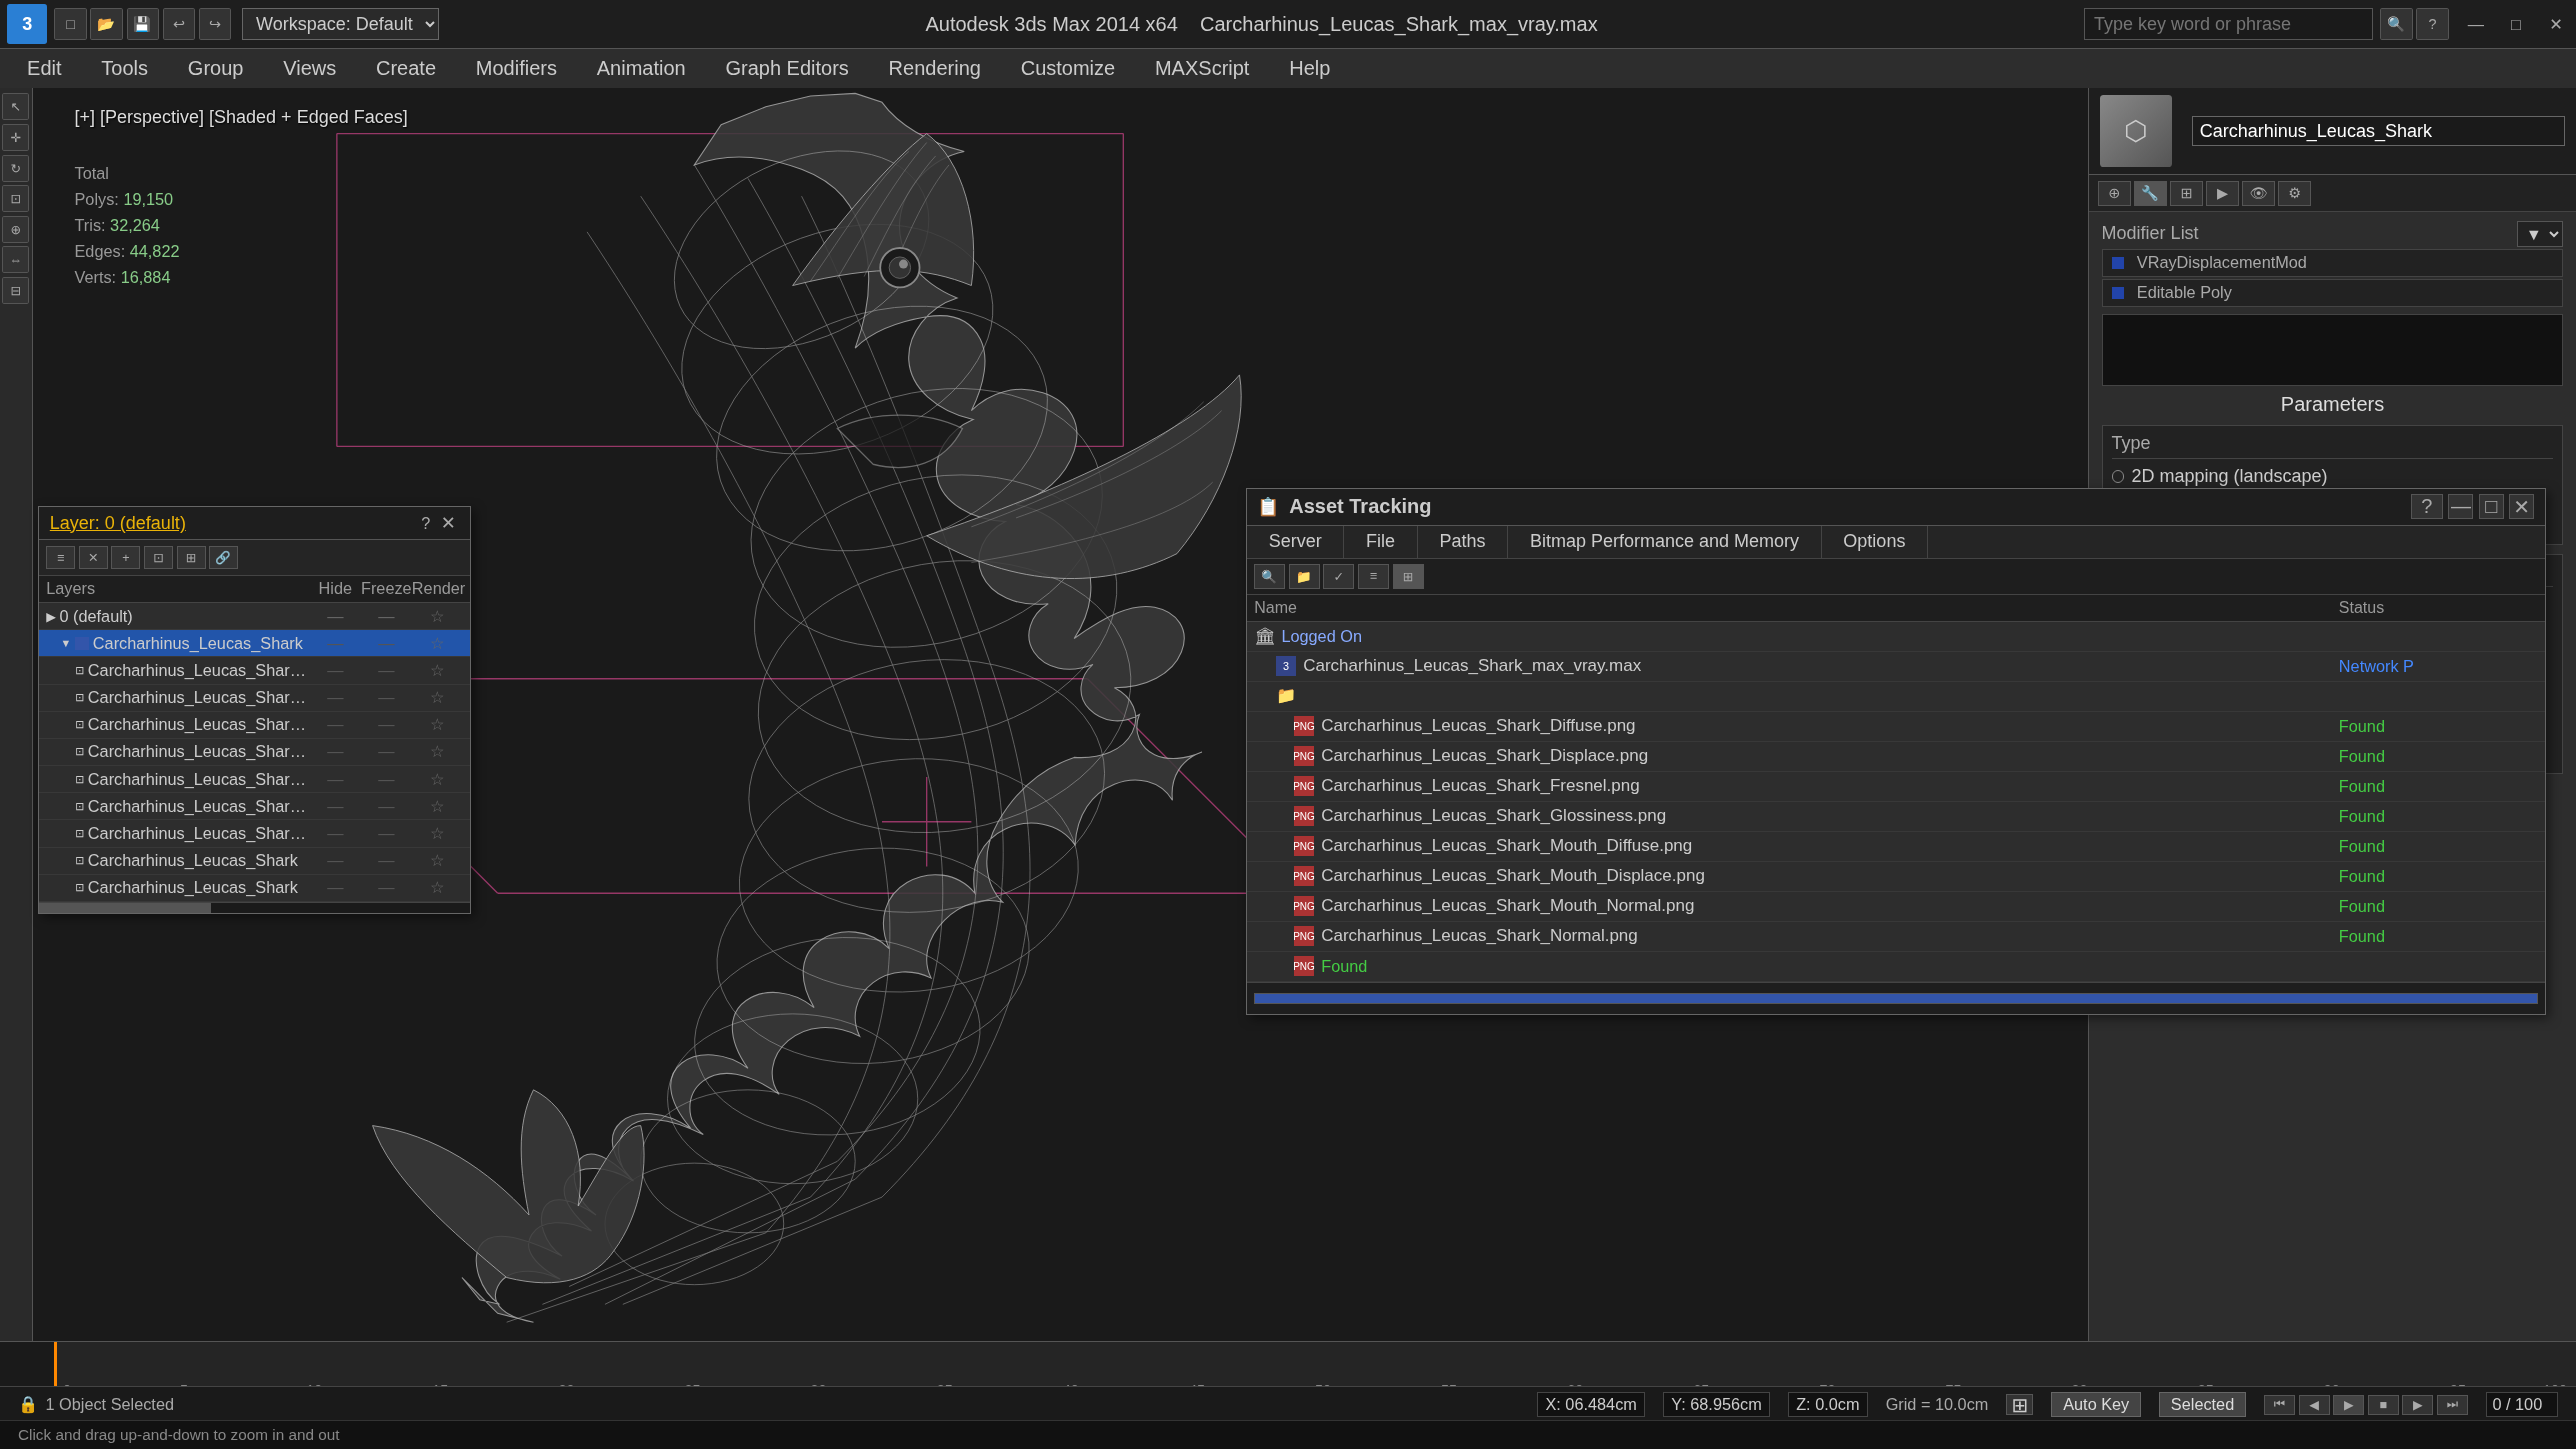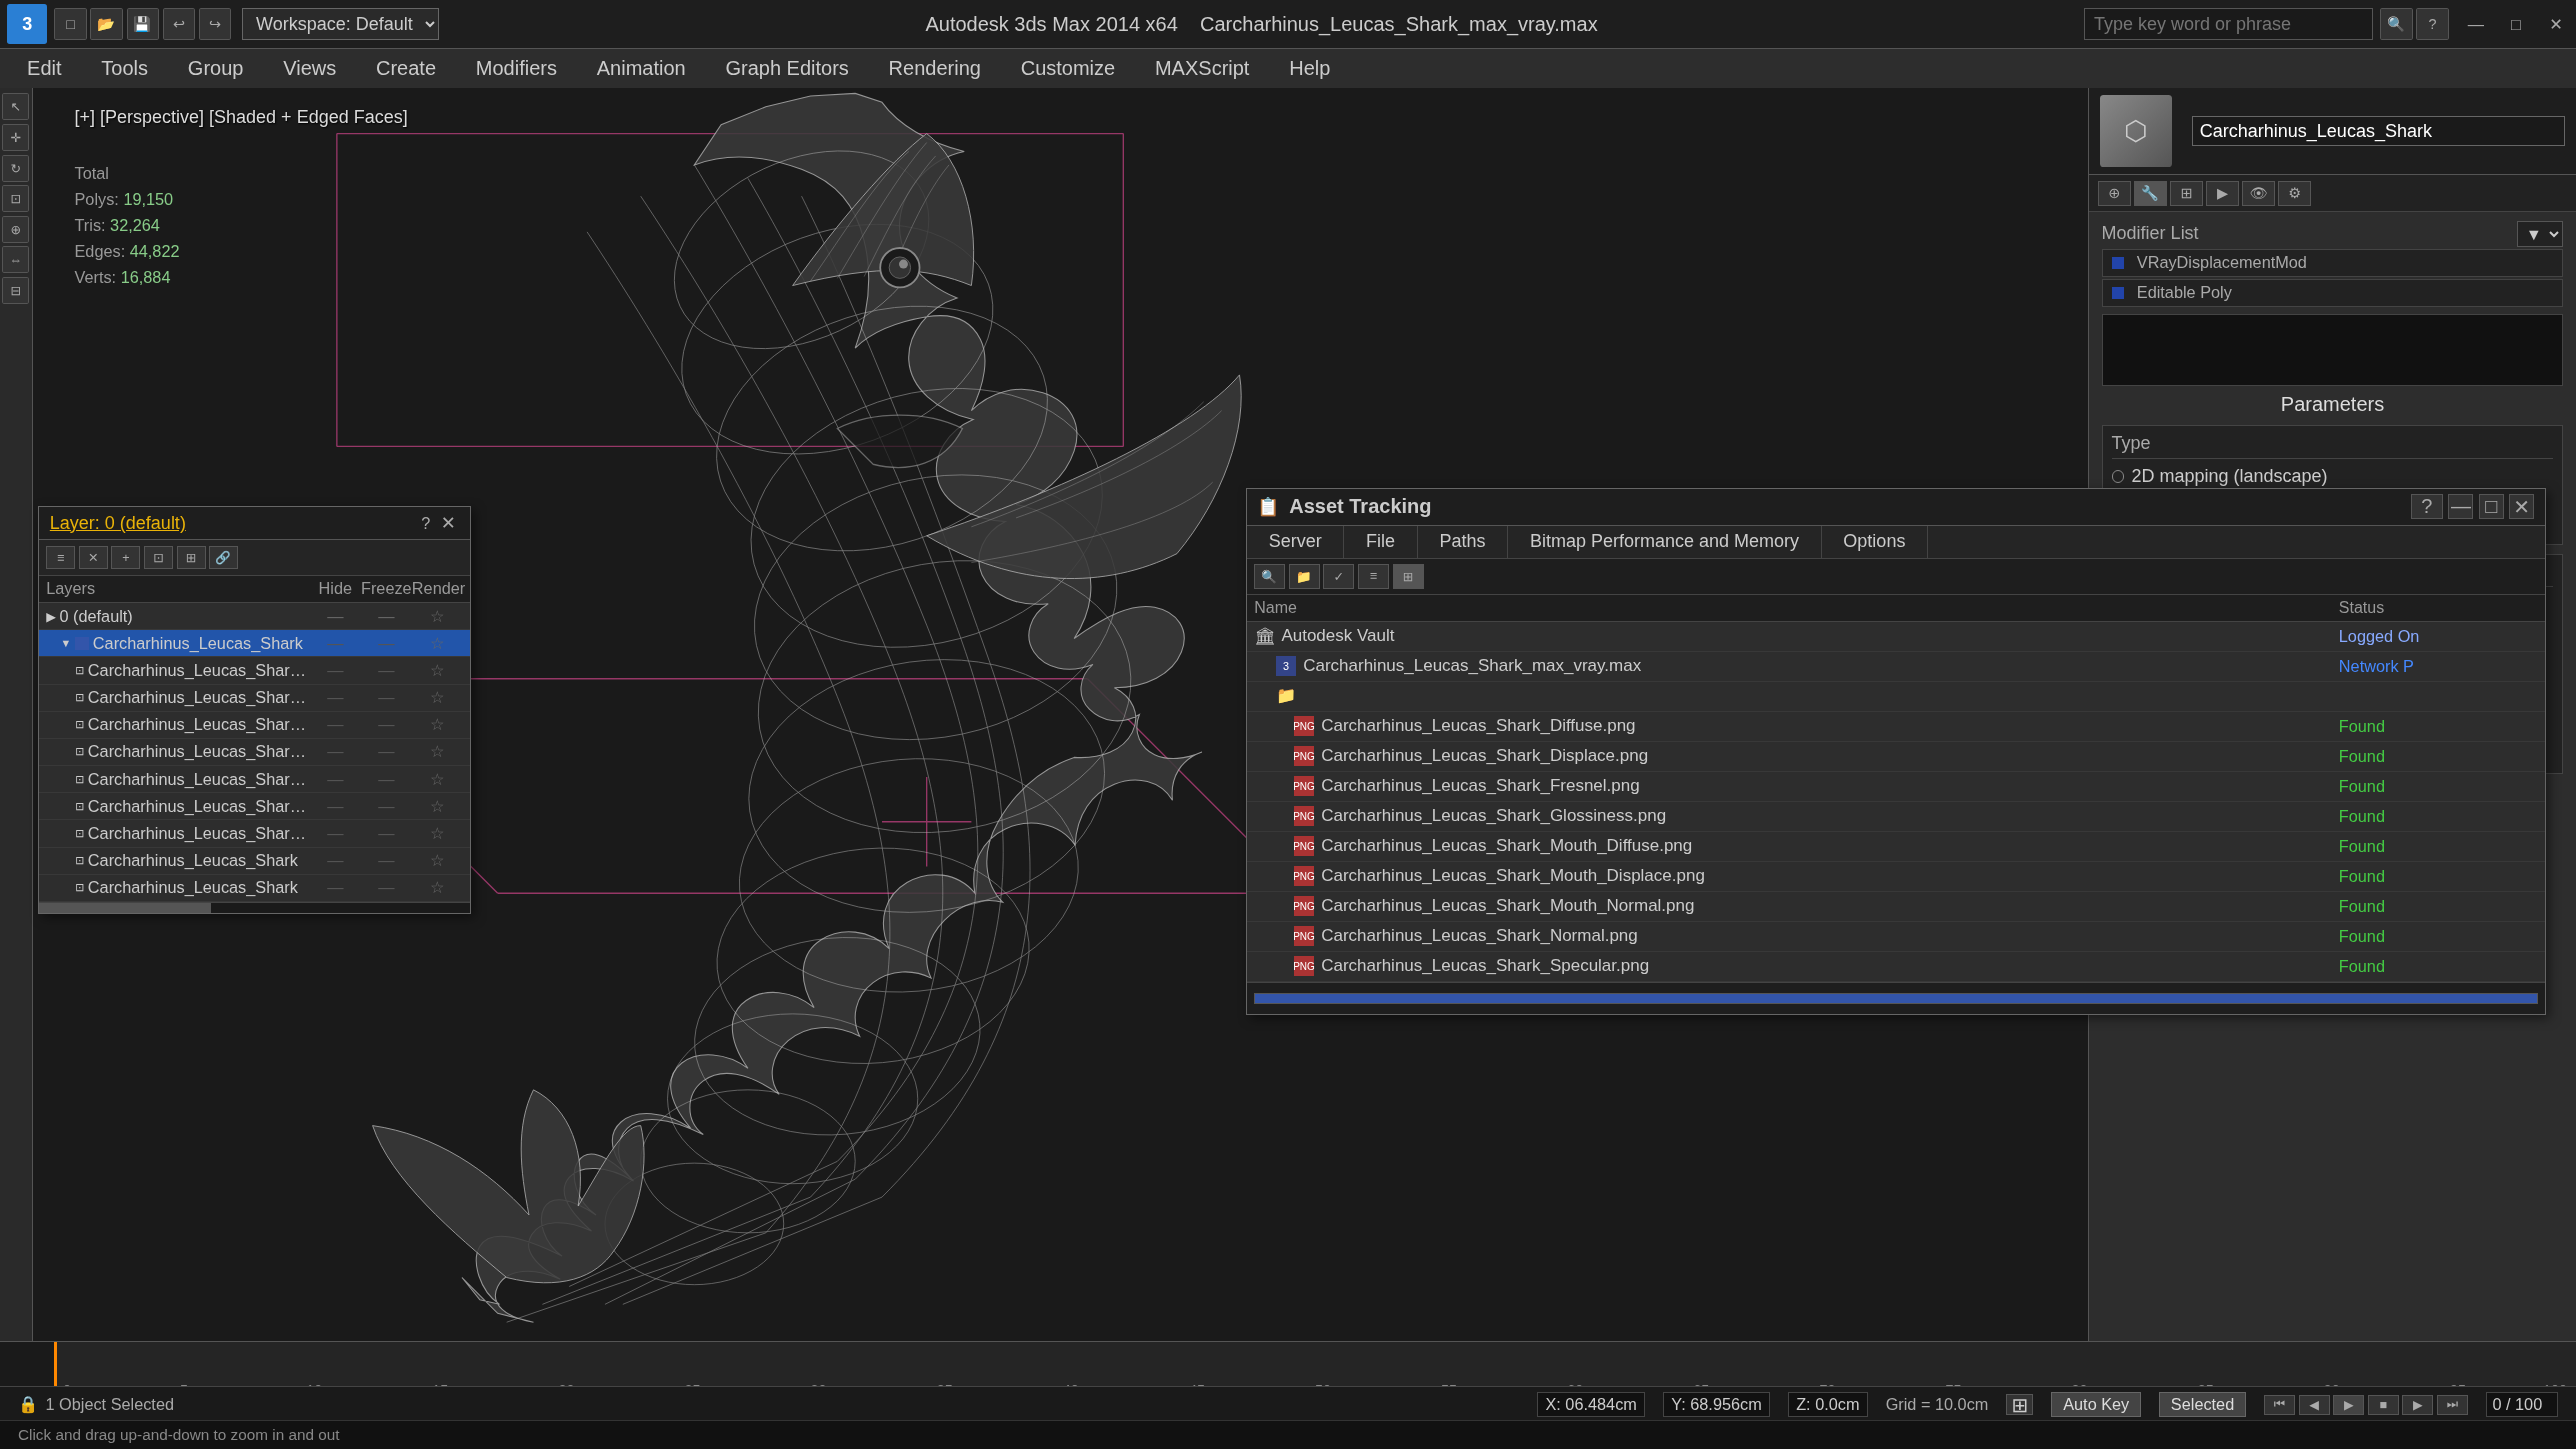--- a/index.html
+++ b/index.html
@@ -940,21 +940,20 @@
     <div class="ap-btn">≡</div>
     <div class="ap-btn" style="background:#555;">⊞</div>
   </div>
   <div id="asset-table-header">
     <span class="at-name-col">Name</span>
     <span class="at-status-col">Status</span>
   </div>
 
   <div class="asset-row">
     <span class="asset-icon">🏛</span>
-    <span class="asset-name">Autodesk Vault</span>
     <span class="asset-status status-logged">Logged On</span>
   </div>
 
   <div class="asset-row sub">
     <span class="asset-icon max" style="width:20px;height:20px;background:#334488;display:inline-flex;align-items:center;justify-content:center;font-size:10.8px;color:#fff;margin-right:7.2px;">3</span>
     <span class="asset-name">Carcharhinus_Leucas_Shark_max_vray.max</span>
     <span class="asset-status status-network">Network P</span>
   </div>
 
   <div class="asset-row sub">
@@ -997,21 +996,20 @@
     <span class="asset-name">Carcharhinus_Leucas_Shark_Mouth_Normal.png</span>
     <span class="asset-status status-found">Found</span>
   </div>
   <div class="asset-row subsub">
     <span class="asset-icon file" style="width:20px;height:20px;background:#aa3333;display:inline-flex;align-items:center;justify-content:center;font-size:10px;color:#fff;margin-right:7.2px;">PNG</span>
     <span class="asset-name">Carcharhinus_Leucas_Shark_Normal.png</span>
     <span class="asset-status status-found">Found</span>
   </div>
   <div class="asset-row subsub">
     <span class="asset-icon file" style="width:20px;height:20px;background:#aa3333;display:inline-flex;align-items:center;justify-content:center;font-size:10px;color:#fff;margin-right:7.2px;">PNG</span>
-    <span class="asset-name">Carcharhinus_Leucas_Shark_Specular.png</span>
     <span class="asset-status status-found">Found</span>
   </div>
 
   <div id="asset-bottom-bar">
     <div class="asset-bottom-progress">
       <div style="width:100%;height:100%;background:#3355aa;"></div>
     </div>
   </div>
 </div>
 

